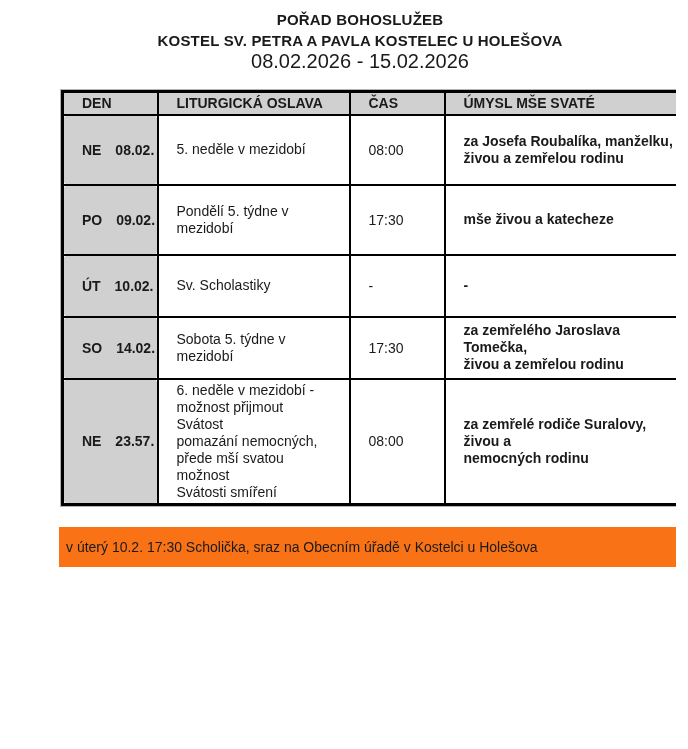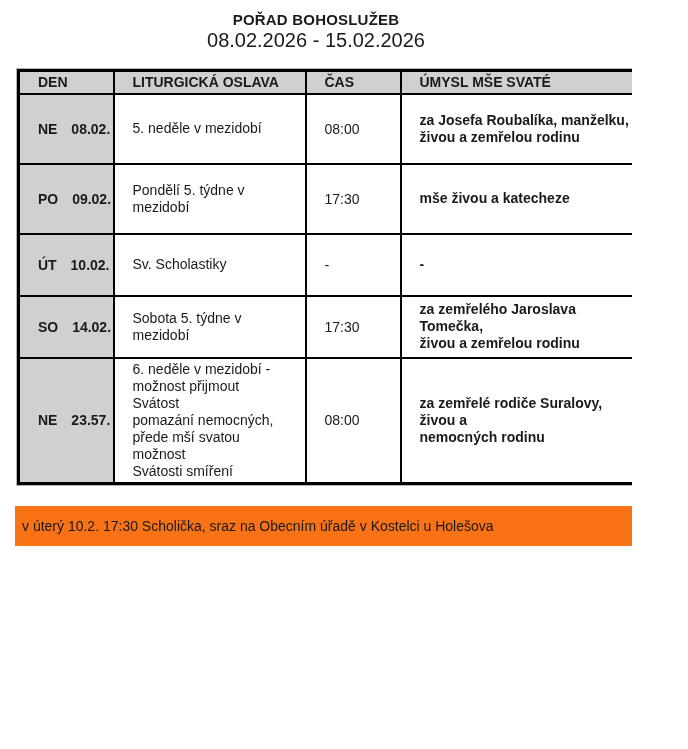--- a/index.html
+++ b/index.html
@@ -8,20 +8,21 @@
     background: #ffffff;
     width: 688px;
     font-family: "Liberation Sans", "DejaVu Sans", sans-serif;
     color: #1a1a1a;
   }
   .page {
     width: 632px;
     height: 749px;
     position: relative;
     overflow: hidden;
+    margin-left: 44px;
   }
 
   
   .doc-header {
     padding-top: 9px;
     text-align: center;
     line-height: 21px;
   }
   .doc-title, .doc-subtitle {
     font-size: 15px;
@@ -70,20 +71,21 @@
   tbody tr:nth-child(6) { height: 70px; }
   tbody tr:nth-child(7) { height: 54px; }
   tbody tr:nth-child(8) { height: 90px; }
 
   td.day-cell {
     background: #d0d0d0;
     font-weight: bold;
     text-align: left;
     padding-left: 7px;
     white-space: nowrap;
+    border-radius: 6px;
   }
   td.day-cell .day-abbr { display: inline-block; }
   td.day-cell .day-date { display: inline-block; margin-left: 10px; }
 
   td.celebration-cell,
   td.intention-cell {
     white-space: pre-line;
     line-height: 17px;
   }
   td.celebration-cell { padding: 1px 4px; }
@@ -102,20 +104,21 @@
     font-size: 14px;
   }
 </style>
 </head>
 <body>
 
 <div class="page">
 
   <div class="doc-header">
     <div class="doc-title">POŘAD BOHOSLUŽEB</div>
+    <div class="doc-subtitle">KOSTEL SV. PETRA A PAVLA KOSTELEC U HOLEŠOVA</div>
     <div class="doc-daterange">08.02.2026 - 15.02.2026</div>
   </div>
 
   <table class="schedule">
     <colgroup>
       <col class="c-day">
         <col class="c-cel">
         <col class="c-time">
         <col class="c-int">
     </colgroup>

